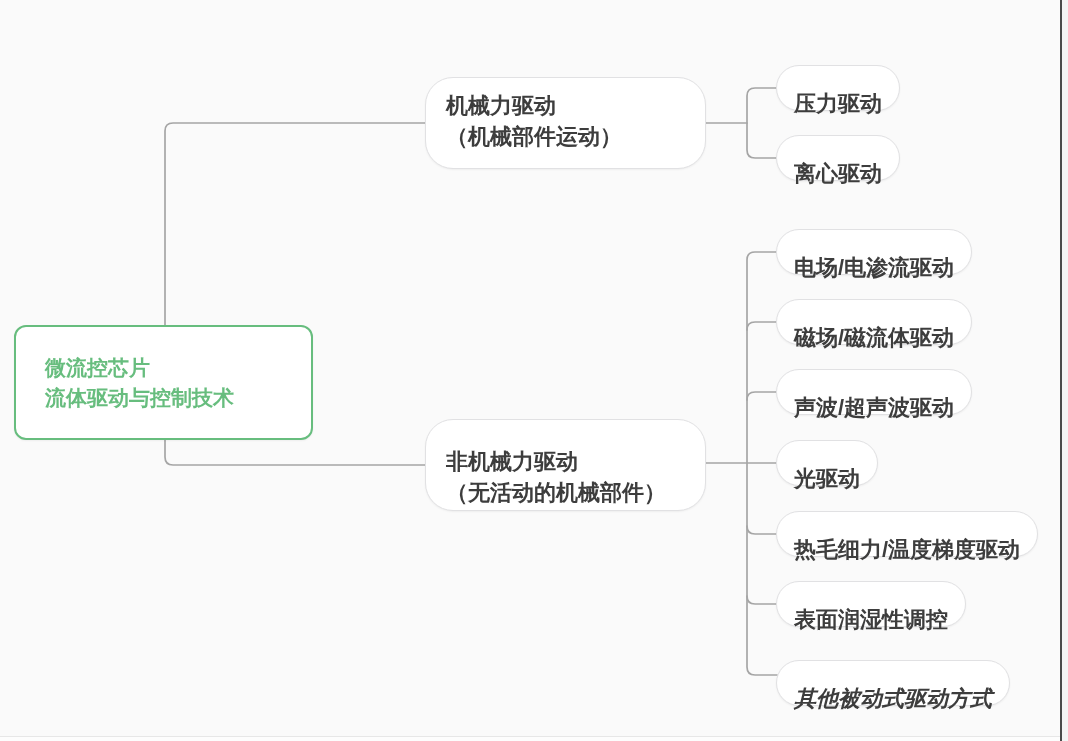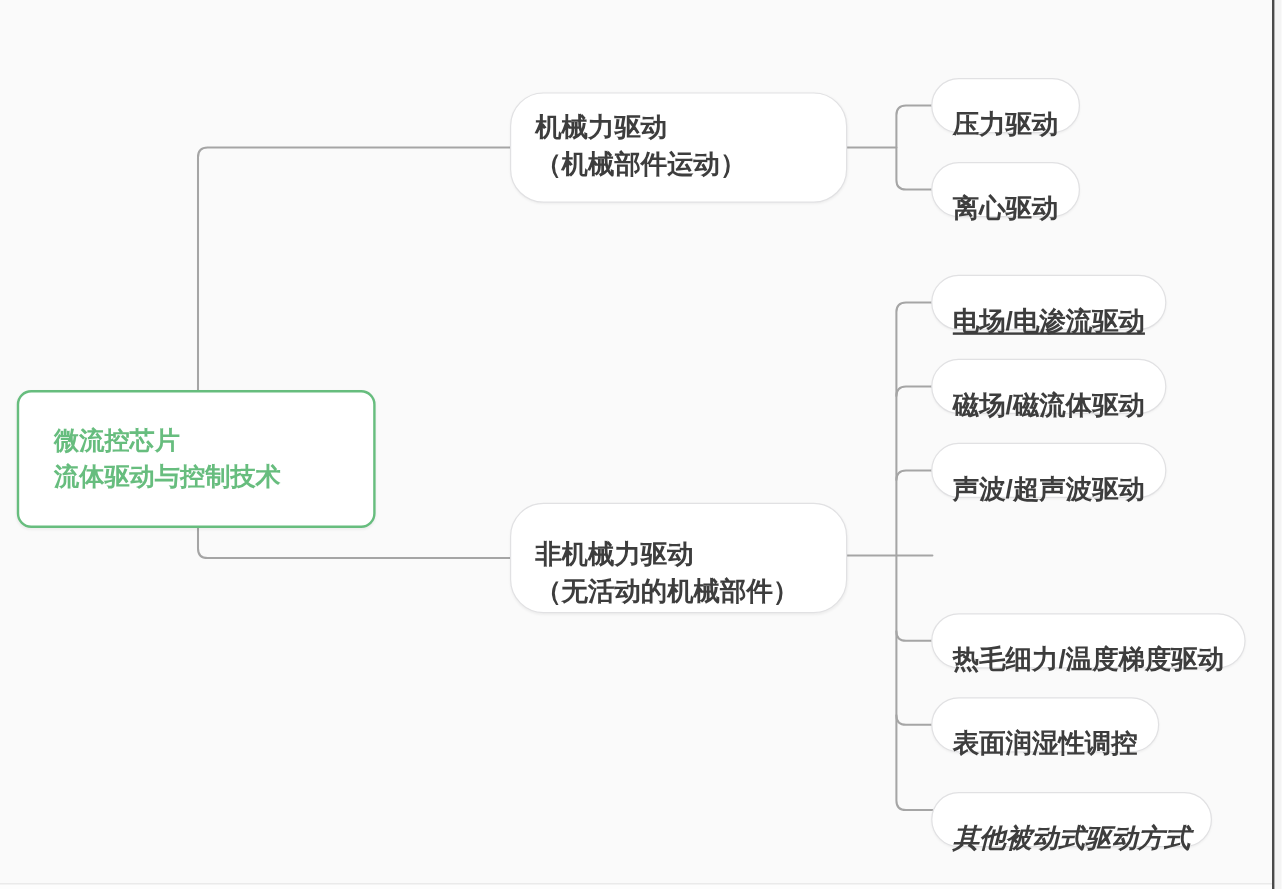--- a/index.html
+++ b/index.html
@@ -77,23 +77,24 @@
   </div>
 
   <div class="node branch-node branch-nonmech">
     <span>非机械力驱动</span>
     <span>（无活动的机械部件）</span>
   </div>
 
   <div class="node child-node" style="top:65px;">压力驱动</div>
   <div class="node child-node" style="top:135px;">离心驱动</div>
 
-  <div class="node child-node" style="top:229px;text-decoration:underline;">电场/电渗流驱动</div>
+  <div class="node child-node" style="top:229px;">电场/电渗流驱动</div>
   <div class="node child-node" style="top:299px;">磁场/磁流体驱动</div>
   <div class="node child-node" style="top:369px;">声波/超声波驱动</div>
+  <div class="node child-node" style="top:440px;">光驱动</div>
   <div class="node child-node" style="top:511px;text-align:right;">热毛细力/温度梯度驱动</div>
   <div class="node child-node" style="top:581px;">表面润湿性调控</div>
   <div class="node child-node" style="top:660px;font-style:italic;">其他被动式驱动方式</div>
 
   <div class="edge-right-strip"></div>
   <div class="edge-dark-line"></div>
   <div class="edge-bottom-strip"></div>
   <div class="edge-bottom-line"></div>
 
 </div>

